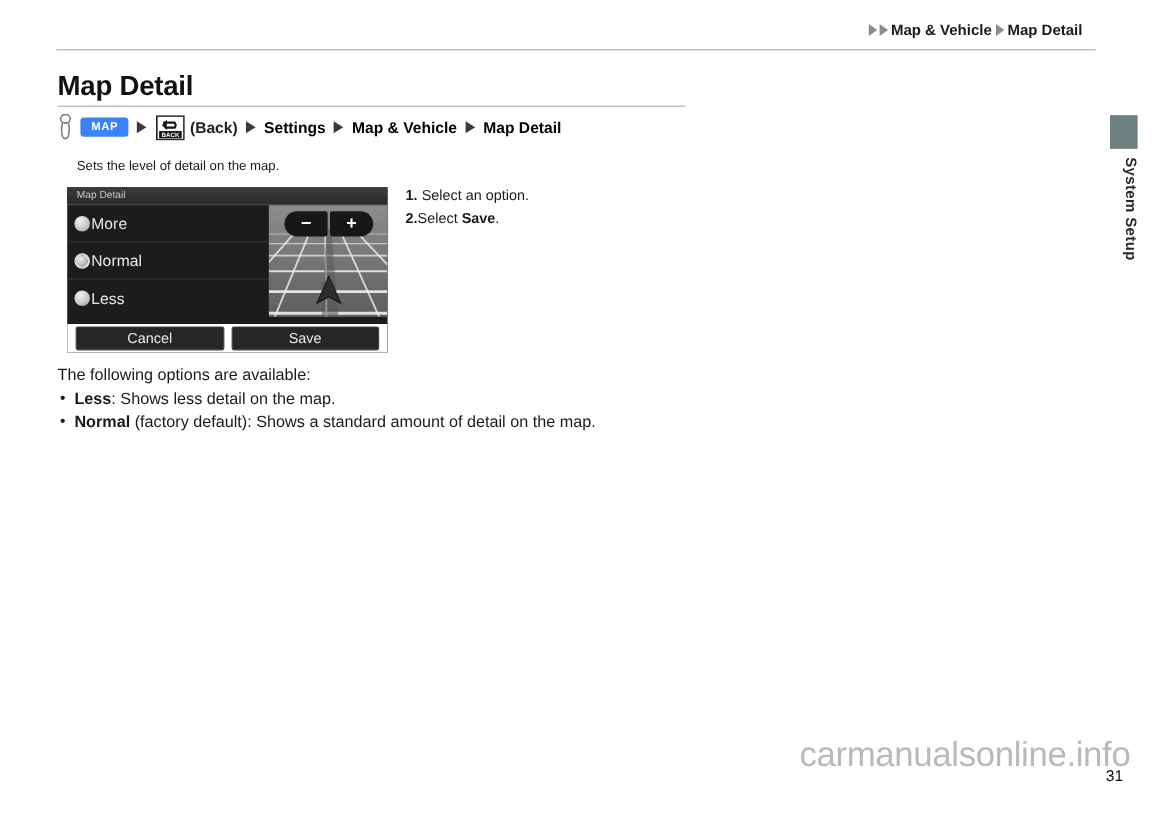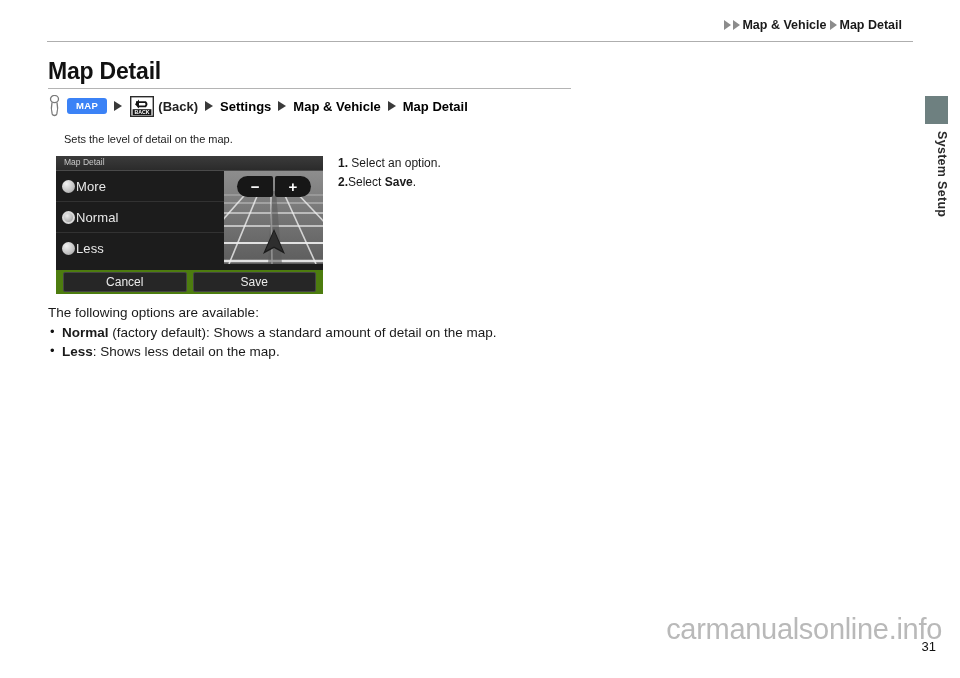--- a/index.html
+++ b/index.html
@@ -258,21 +258,21 @@
   .zoom-half.right { border-radius: 2px 11px 11px 2px; }
 
   .nav-footer {
     position: absolute;
     left: 0;
     bottom: 0;
     width: 100%;
     height: 24px;
     display: flex;
     align-items: center;
-    background: #4d7c0f;
+    background: #ffffff;
     padding: 2px 4px;
     box-sizing: border-box;
   }
   .nav-btn {
     flex: 1;
     height: 20px;
     margin: 0 3px;
     background: #262626;
     border: 1px solid #454545;
     border-radius: 2px;
@@ -448,23 +448,23 @@
     <span>Select an option.</span>
   </div>
   <div>
     <span class="num">2.</span><span>Select </span><b>Save</b><span>.</span>
   </div>
 </div>
 
 <div class="options-block">
   <div>The following options are available:</div>
   <ul>
+    <li><b>Less</b><span>: Shows less detail on the map.</span>
+    </li>
     <li><b>Normal</b><span> (factory default): Shows a standard amount of detail on the map.</span>
-    </li>
-    <li><b>Less</b><span>: Shows less detail on the map.</span>
     </li>
   </ul>
 </div>
 
 <div class="side-tab" style="background: rgb(110, 128, 128);"></div>
 <div class="side-label">System Setup</div>
 
 <div class="watermark">carmanualsonline.info</div>
 <div class="page-number">31</div>
 

